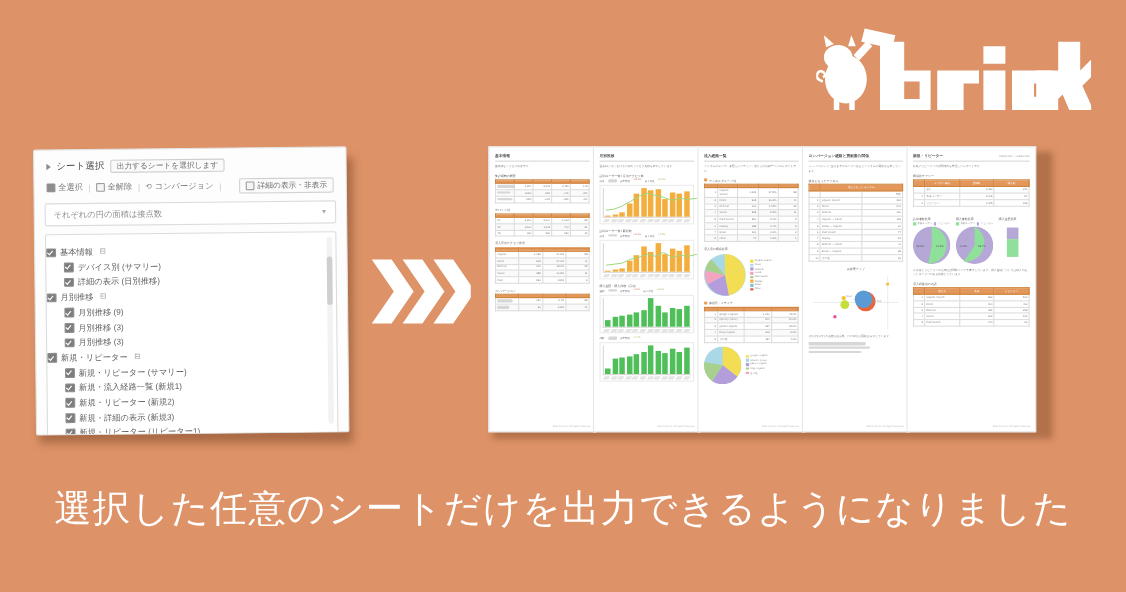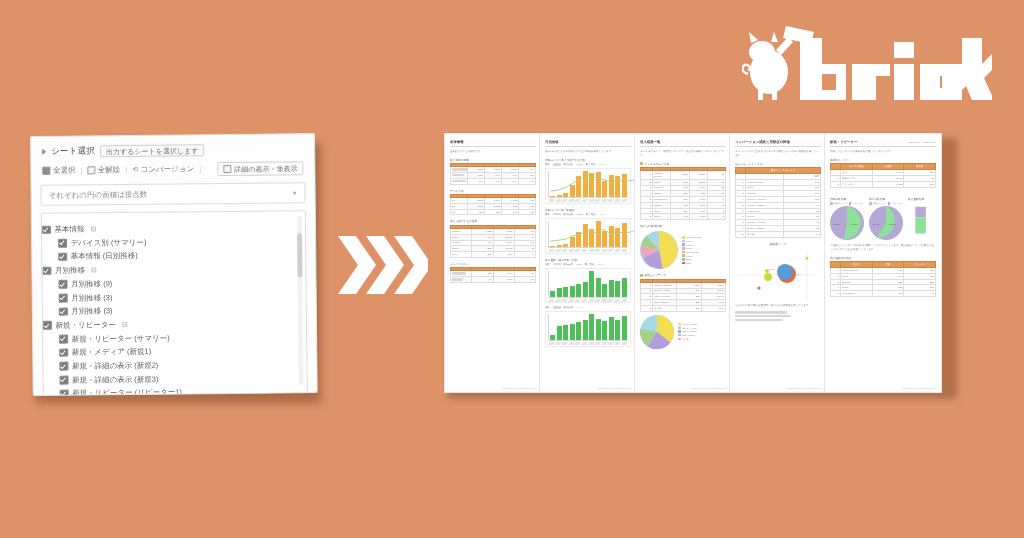--- a/index.html
+++ b/index.html
@@ -215,21 +215,21 @@
             <span class="cb"></span>
             <span>基本情報</span>
             <span class="collapse">⊟</span>
           </div>
           <div class="node lvl1">
             <span class="cb"></span>
             <span>デバイス別 (サマリー)</span>
           </div>
           <div class="node lvl1">
             <span class="cb"></span>
-            <span>基本情報 (日別推移)</span>
+            <span>詳細の表示 (日別推移)</span>
           </div>
           <div class="node">
             <span class="cb"></span>
             <span>月別推移</span>
             <span class="collapse">⊟</span>
           </div>
           <div class="node lvl1">
             <span class="cb"></span>
             <span>月別推移 (9)</span>
           </div>
@@ -245,25 +245,25 @@
             <span class="cb"></span>
             <span>新規・リピーター</span>
             <span class="collapse">⊟</span>
           </div>
           <div class="node lvl1">
             <span class="cb"></span>
             <span>新規・リピーター (サマリー)</span>
           </div>
           <div class="node lvl1">
             <span class="cb"></span>
-            <span>新規・メディア (新規1)</span>
+            <span>新規・流入経路一覧 (新規1)</span>
           </div>
           <div class="node lvl1">
             <span class="cb"></span>
-            <span>新規・詳細の表示 (新規2)</span>
+            <span>新規・リピーター (新規2)</span>
           </div>
           <div class="node lvl1">
             <span class="cb"></span>
             <span>新規・詳細の表示 (新規3)</span>
           </div>
           <div class="node lvl1">
             <span class="cb"></span>
             <span>新規・リピーター (リピーター1)</span>
           </div>
 
@@ -1027,14 +1027,15 @@
                 <td>170</td>
                 <td>96</td>
               </tr>
         </tbody>
           </table>
       </div>
       <div class="pg-foot">2022 brick Inc. All Rights Reserved.</div>
     </div>
   </div>
 
+  <div class="caption">選択した任意のシートだけを出力できるようになりました</div>
 
 </div>
 
 </body></html>

